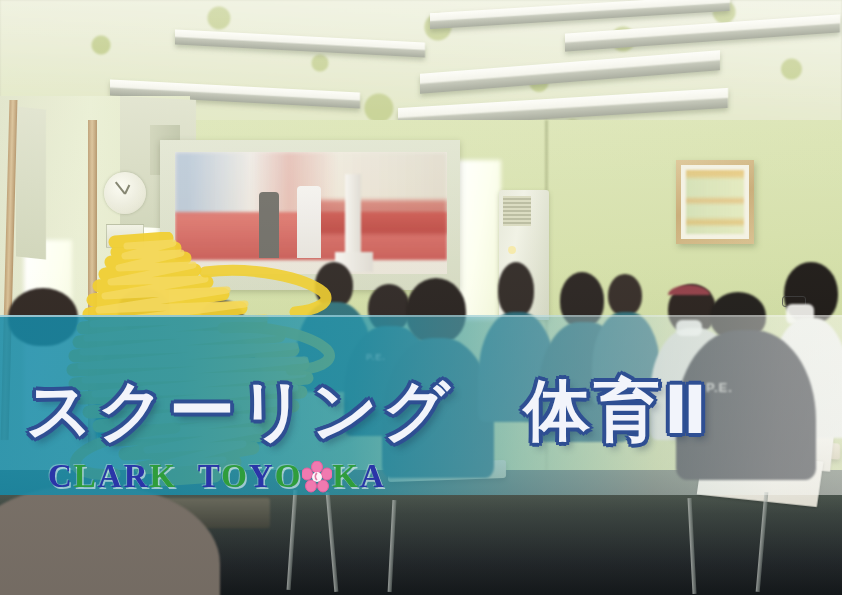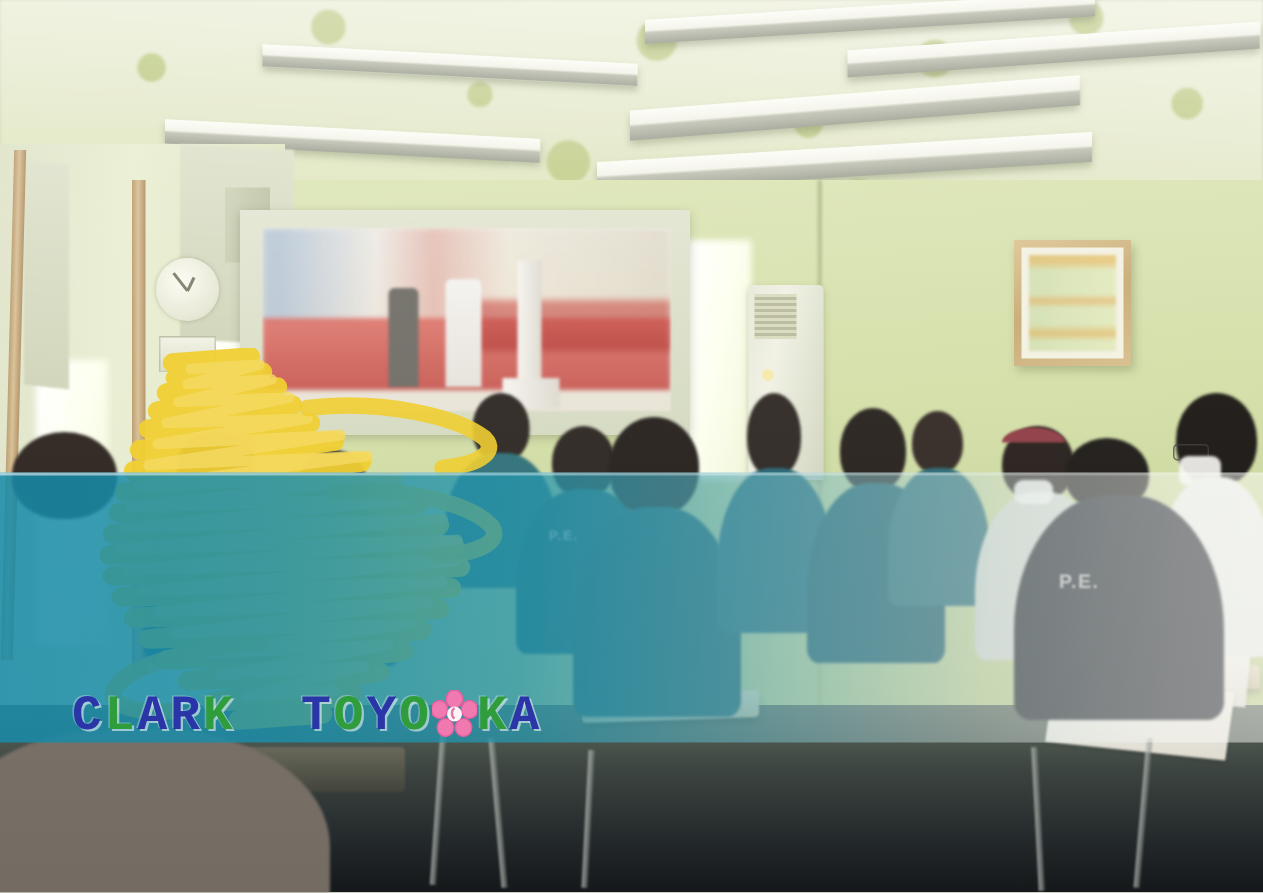--- a/index.html
+++ b/index.html
@@ -342,21 +342,21 @@
     text-shadow:
       -3px 0 0 #2f4f93, 3px 0 0 #2f4f93, 0 -3px 0 #2f4f93, 0 3px 0 #2f4f93,
       -3px -3px 0 #2f4f93, 3px -3px 0 #2f4f93, -3px 3px 0 #2f4f93, 3px 3px 0 #2f4f93,
       -4px 0 0 #2f4f93, 4px 0 0 #2f4f93, 0 -4px 0 #2f4f93, 0 4px 0 #2f4f93,
       5px 6px 7px rgba(20,40,70,.35);
     white-space: nowrap;
   }
   .subtitle {
     position: absolute;
     left: 48px; top: 142px;
-    font-family: Liberation Mono, monospace;
+    font-family: Liberation Serif, serif;
     font-size: 33px;
     font-weight: bold;
     letter-spacing: 2px;
     white-space: nowrap;
     line-height: 1;
   }
   .subtitle span {
     text-shadow: 1.5px 1.5px 0 rgba(255,255,255,.55), -1px -1px 0 rgba(255,255,255,.3);
   }
   .sl-blue  { color: #2a35a8; }
@@ -522,20 +522,21 @@
       <path d="M150 40 C200 34 250 46 268 60 C278 70 262 78 240 80"></path>
       <path d="M168 96 C214 92 258 104 272 118 C282 130 260 138 236 138"></path>
       <path d="M120 196 C70 200 32 212 22 226 C14 238 36 244 60 242"></path>
     </g>
   </svg>
 
   <div class="band"></div>
   <div class="band-top-line"></div>
 
   <div class="title-wrap">
+    <div class="title">スクーリング　体育Ⅱ</div>
 
     <div class="subtitle">
       <span class="sl-blue">C</span><span class="sl-green">L</span><span class="sl-blue">A</span><span class="sl-blue">R</span><span class="sl-green">K</span><span>&nbsp;&nbsp;</span><span class="sl-blue">T</span><span class="sl-green">O</span><span class="sl-blue">Y</span><span class="sl-green">O</span><span class="flower">
         <svg viewBox="0 0 30 32" width="30" height="32">
           <g fill="#f07ab0" stroke="#e85fa0" stroke-width="1">
             <ellipse cx="15" cy="6" rx="5.5" ry="6"></ellipse>
             <ellipse cx="25" cy="13" rx="5.5" ry="6"></ellipse>
             <ellipse cx="21" cy="25" rx="5.5" ry="6"></ellipse>
             <ellipse cx="9" cy="25" rx="5.5" ry="6"></ellipse>
             <ellipse cx="5" cy="13" rx="5.5" ry="6"></ellipse>

